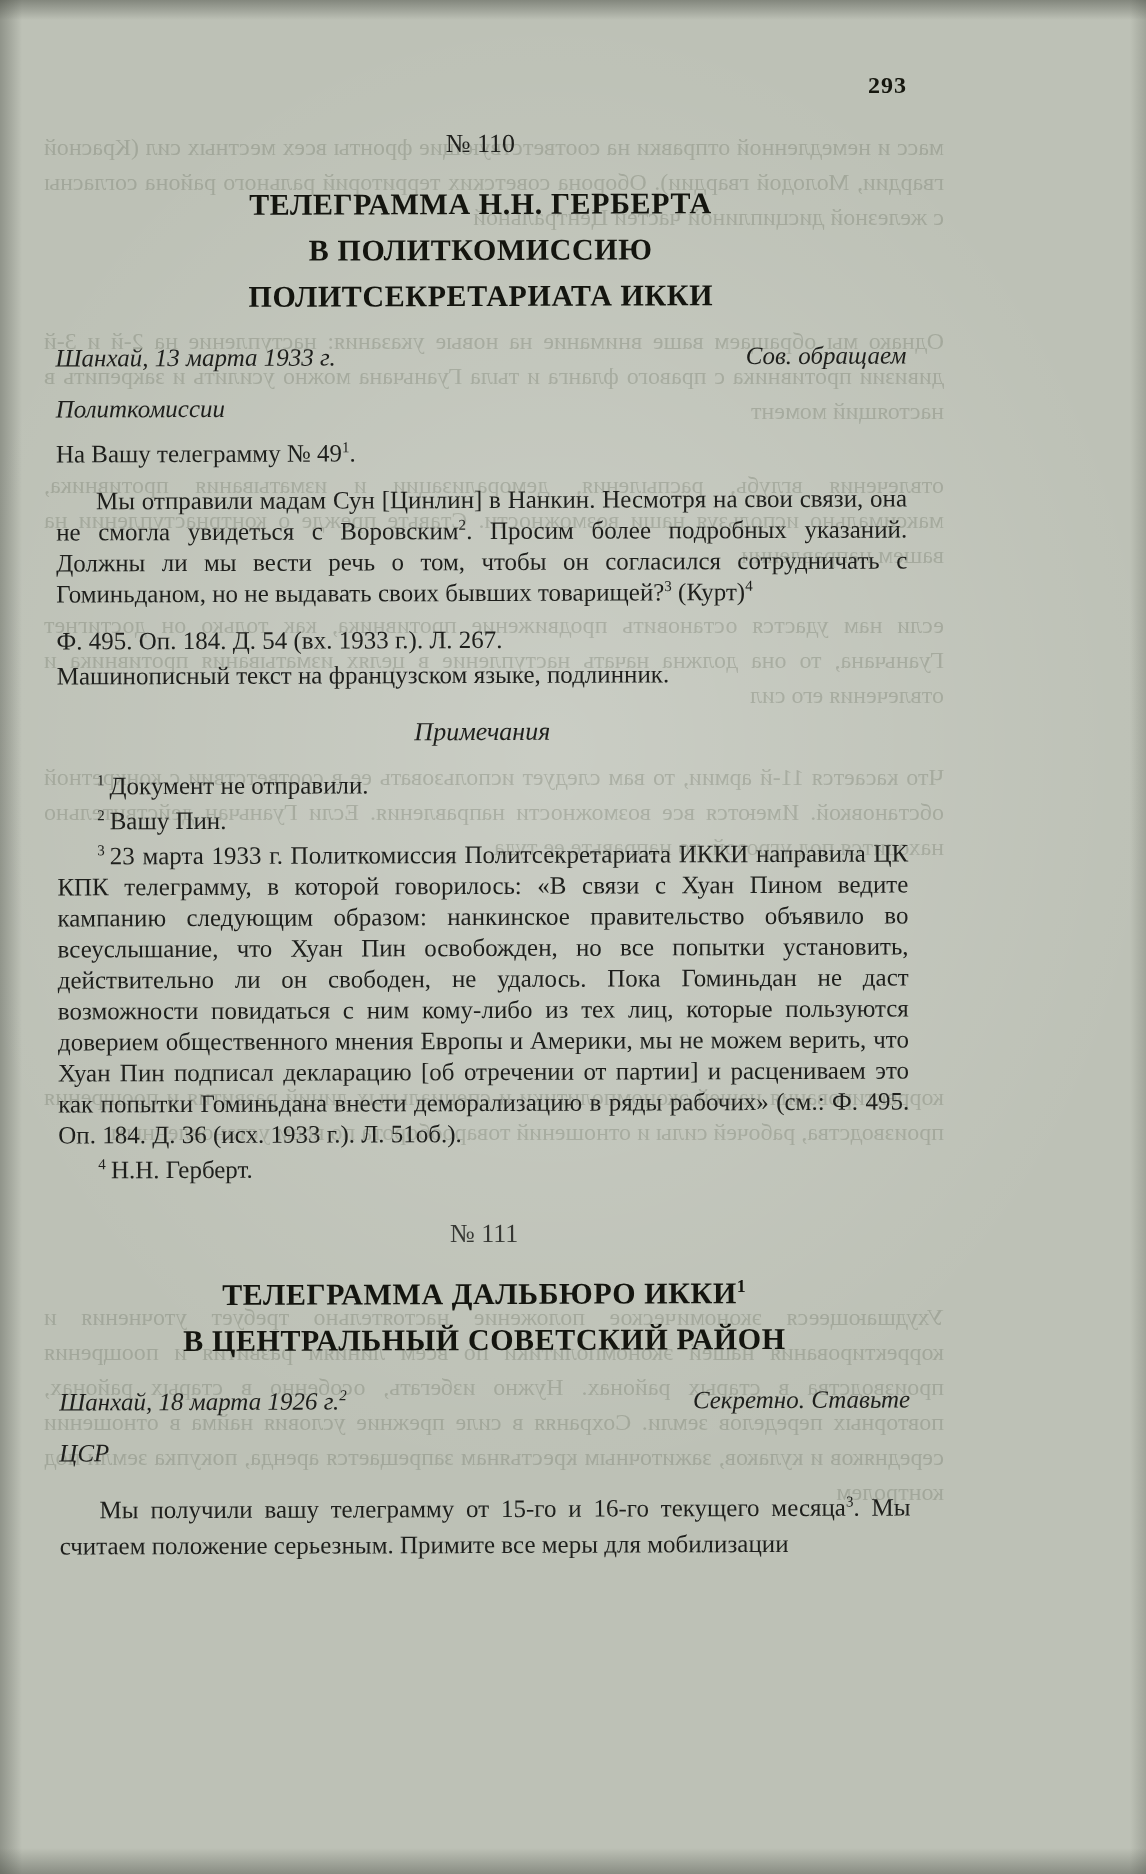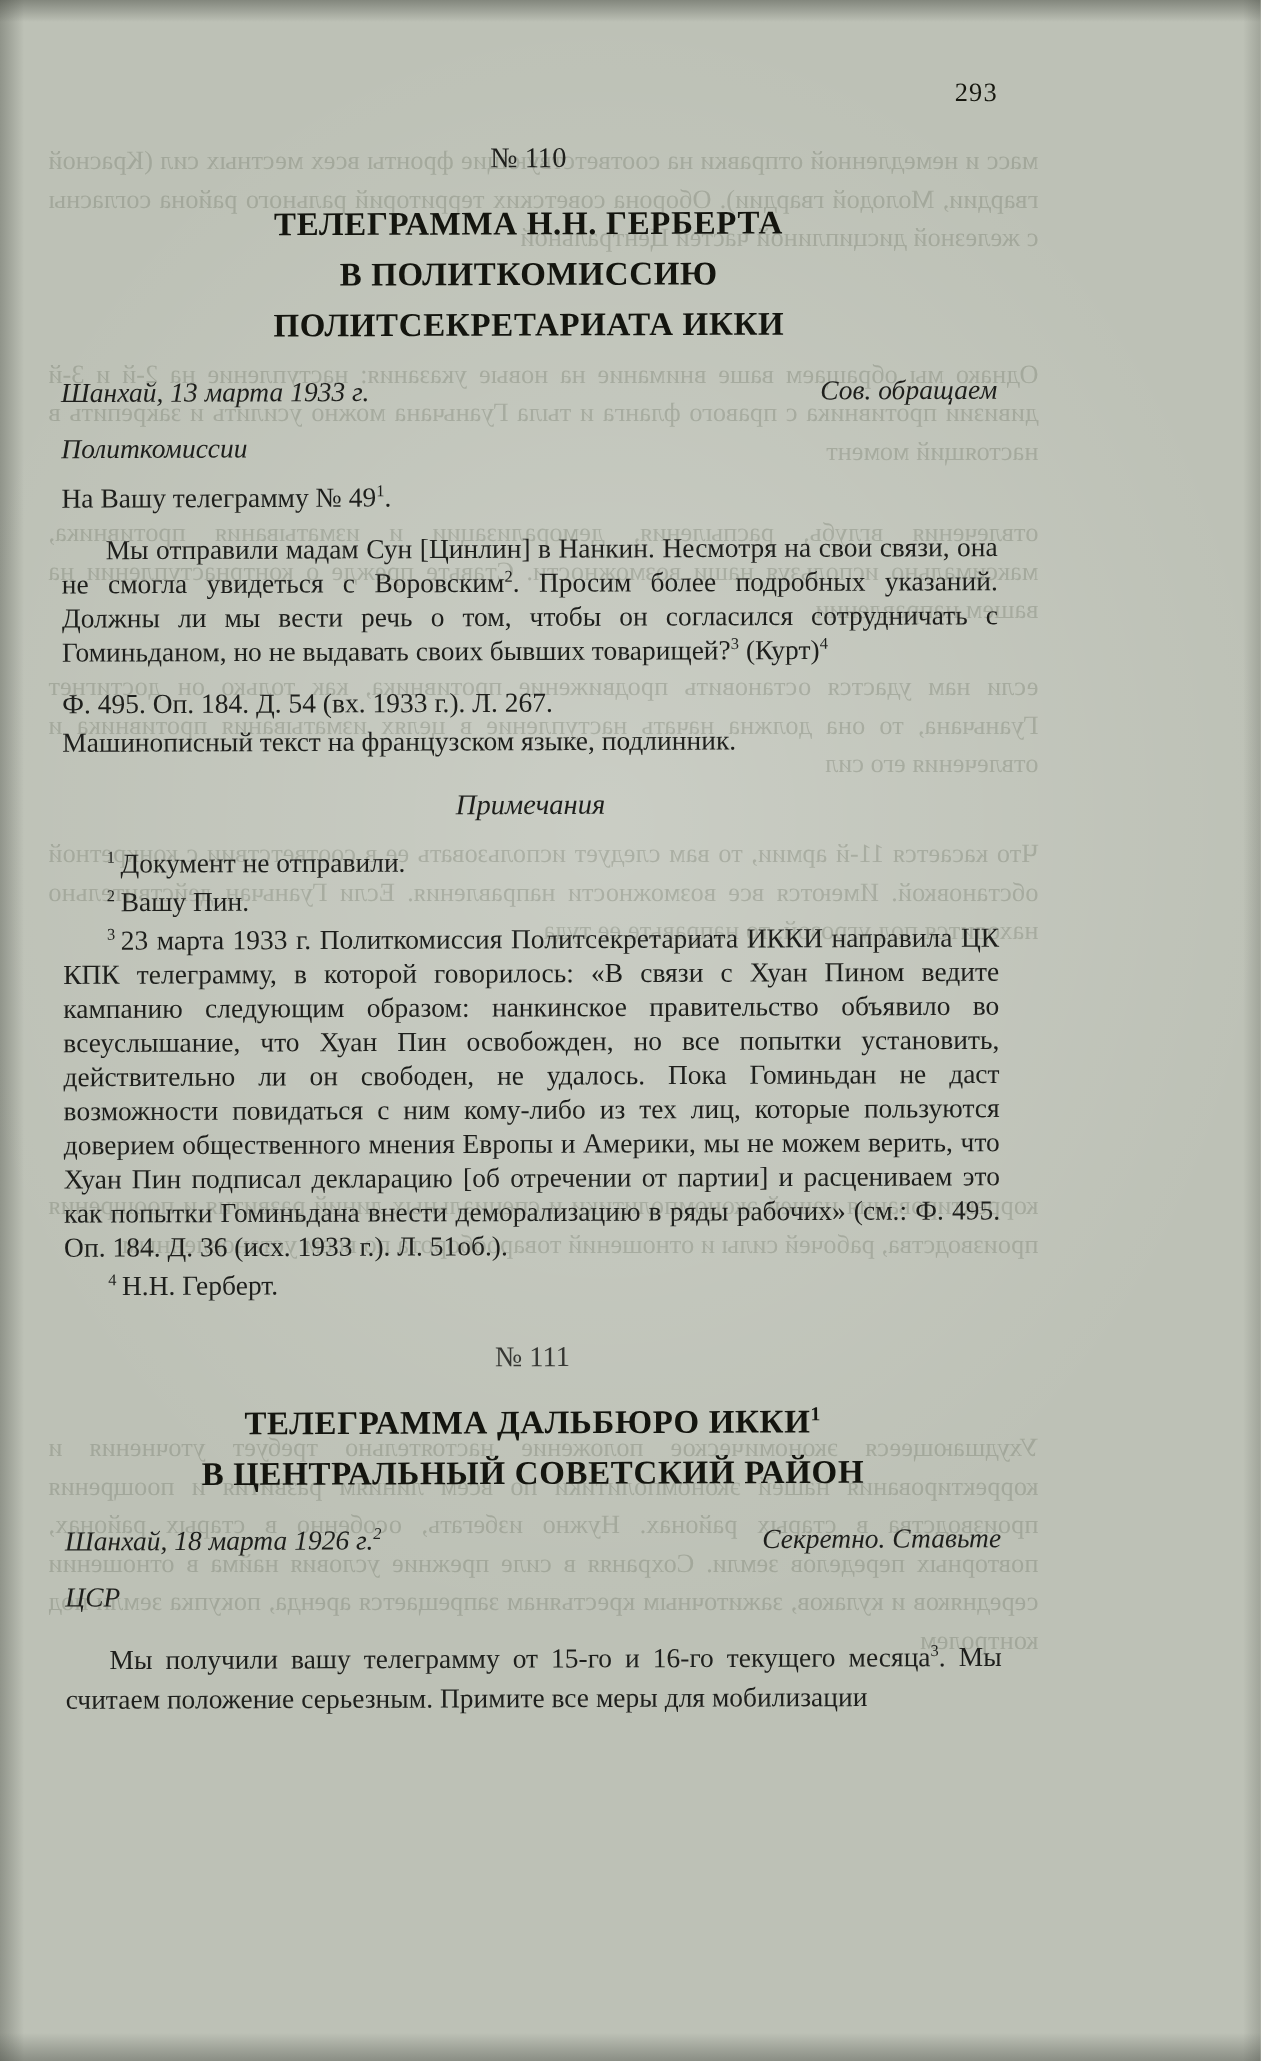--- a/index.html
+++ b/index.html
@@ -25,21 +25,21 @@
     user-select:none;pointer-events:none;z-index:0;
   }
   
   .content{
     position:absolute;left:57px;top:0;width:851px;z-index:1;
     transform:rotate(-0.2deg);
     font-size:25px;line-height:31px;
   }
   .page-number{
     position:absolute;left:868px;top:72px;z-index:2;
-    font-size:24px;font-weight:normal;letter-spacing:1px;color:#16170f;
+    font-size:24px;font-weight:bold;letter-spacing:1px;color:#16170f;
   }
   .doc-number{margin-top:128px;text-align:center;font-size:26px;}
   .doc-title{margin-top:22px;text-align:center;font-weight:bold;font-size:30px;line-height:46px;letter-spacing:.6px;color:#14150f;}
   .dateline{margin-top:22px;display:flex;justify-content:space-between;font-style:italic;}
   .addressee{margin-top:20px;font-style:italic;}
   .ref-line{margin-top:14px;}
   p.body-par{margin:16px 0 0 0;text-align:justify;text-indent:40px;}
   .archive-ref{margin-top:16px;}
   .doc-desc{margin-top:4px;}
   .notes-title{margin-top:26px;text-align:center;font-style:italic;font-size:26px;}

